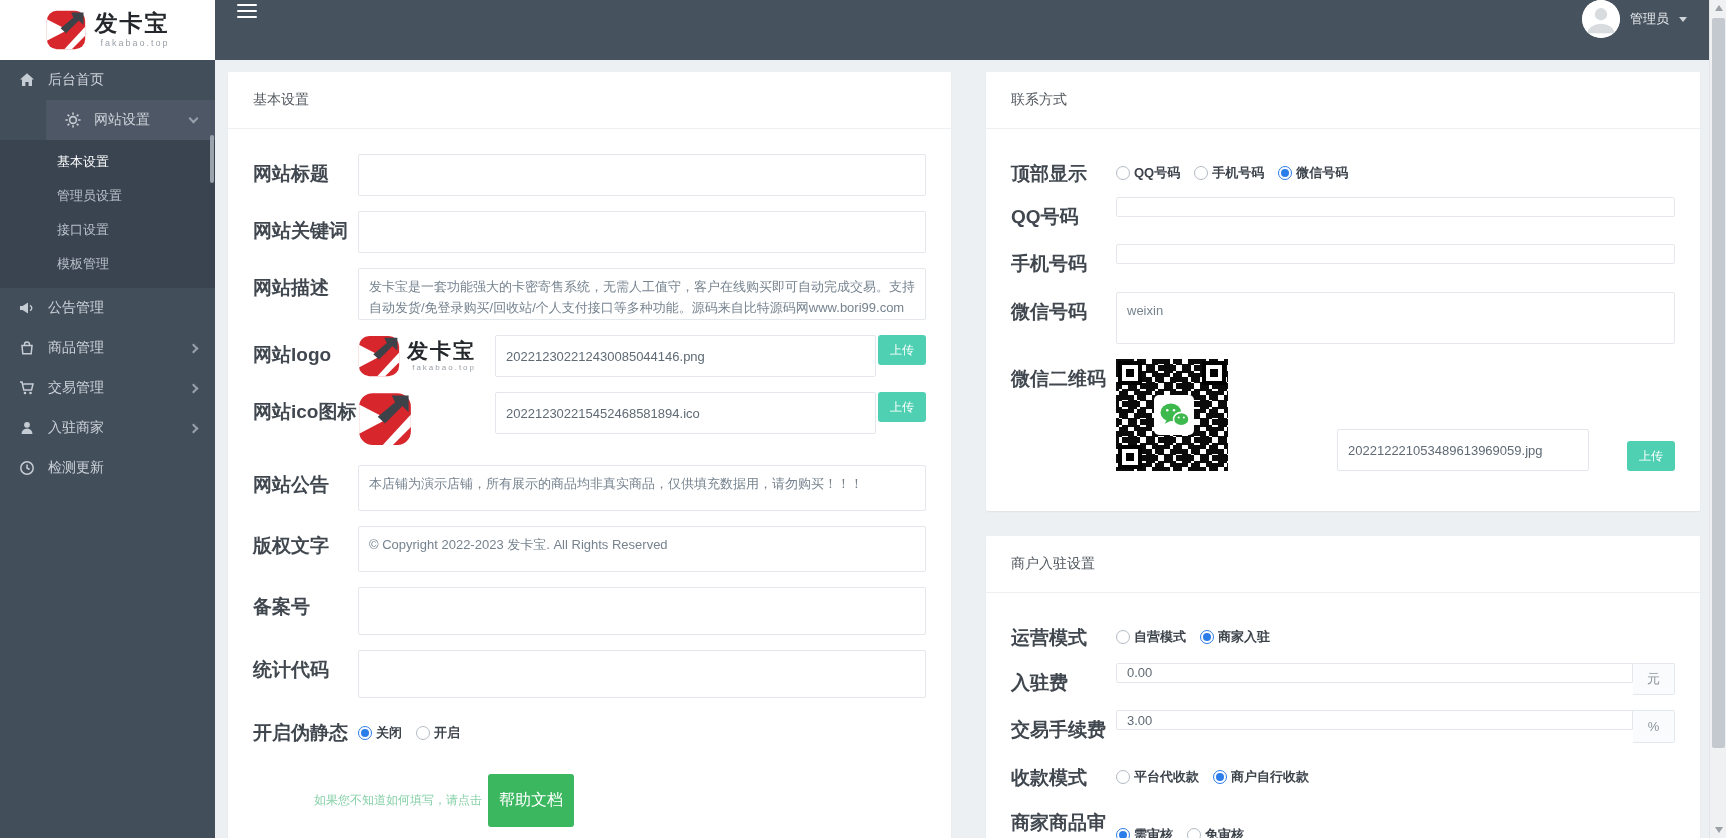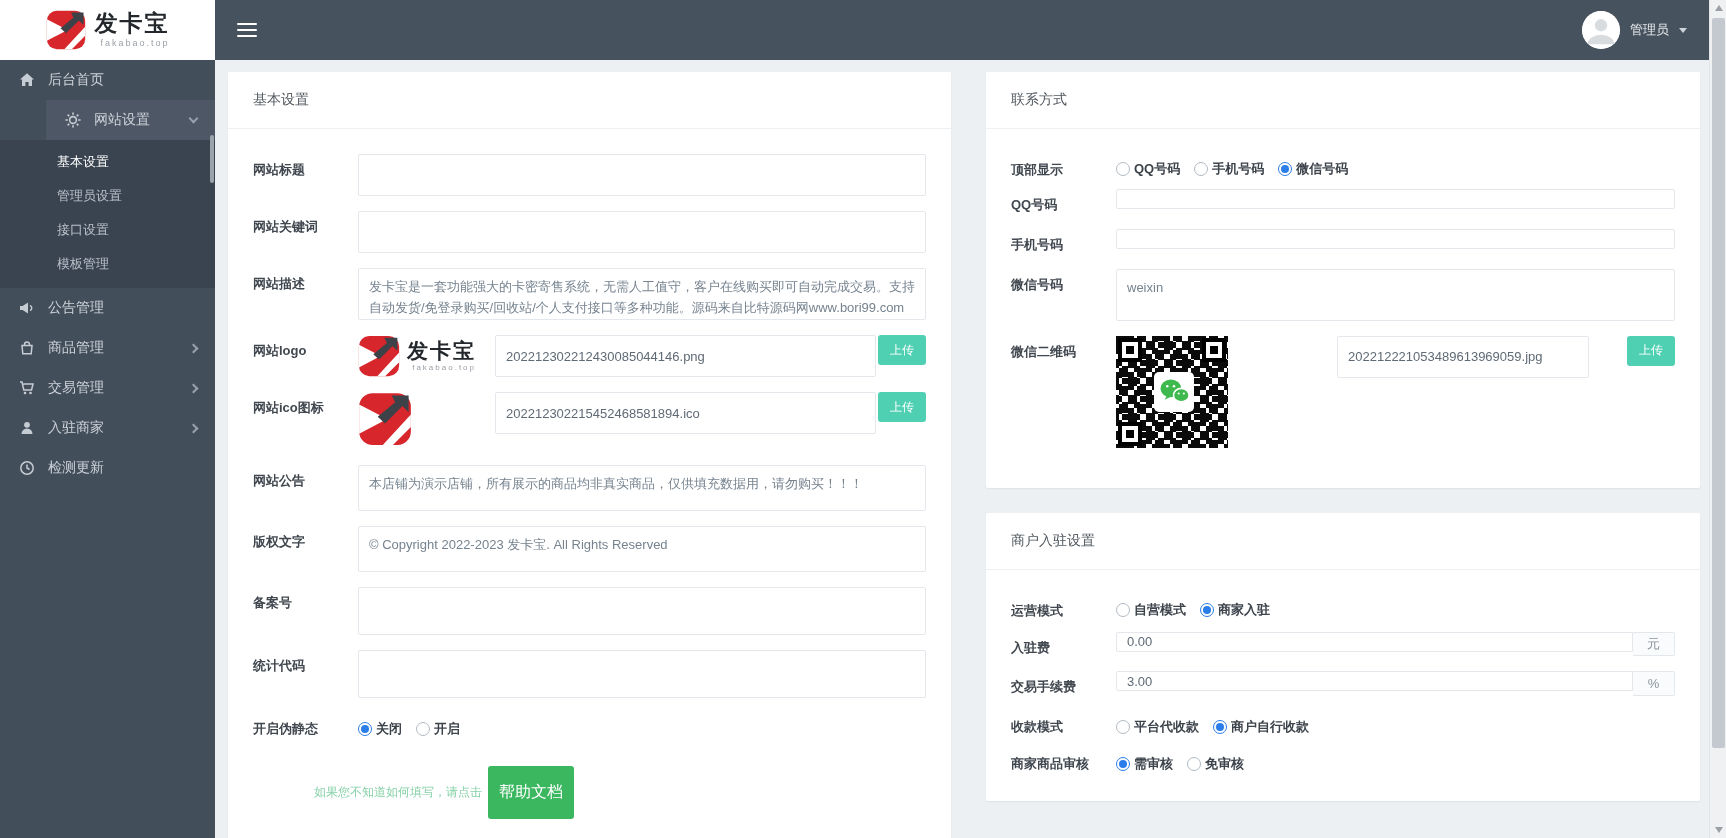--- a/index.html
+++ b/index.html
@@ -6,21 +6,21 @@
   html,body { width:1726px; height:838px; overflow:hidden;
     font-family:"Liberation Sans","DejaVu Sans",sans-serif; background:#edf0f3; position:relative; }
 
   
   .logo-block { position:absolute; left:0; top:0; width:215px; height:60px; background:#fff;
     display:flex; align-items:center; justify-content:center; gap:9px; z-index:5; }
   .brand-text { display:flex; flex-direction:column; line-height:1; }
   .brand-name { font-size:23px; font-weight:bold; color:#24282d; letter-spacing:2px; }
   .brand-domain { font-size:9px; color:#9aa1a8; letter-spacing:2px; margin-top:4px; text-align:right; }
   .topbar { position:absolute; left:215px; top:0; right:17px; height:60px; background:#47525f;
-    display:flex; align-items:center; padding:0 22px; }
+    display:flex; align-items:flex-start; padding:0 22px; }
   .hamburger { width:20px; cursor:pointer; }
   .hamburger span { display:block; height:2px; background:#fff; margin:4px 0; border-radius:1px; }
   .topbar-right { margin-left:auto; display:flex; align-items:center; gap:10px; cursor:pointer; }
   .avatar { width:38px; height:38px; border-radius:50%; overflow:hidden; background:#fff; }
   .user-label { color:#e8ebee; font-size:13px; }
   .caret-down { width:0; height:0; border-left:4px solid transparent; border-right:4px solid transparent;
     border-top:5px solid #cfd5da; display:inline-block; }
 
   
   .sidebar { position:absolute; left:0; top:60px; width:215px; bottom:0; background:#434e5b; }
@@ -40,21 +40,21 @@
   
   .main { position:absolute; left:215px; top:60px; right:17px; bottom:0; overflow:hidden;
     padding:12px 9px 0 13px; display:flex; gap:35px; }
   .col-left { width:723px; flex:none; }
   .col-right { flex:1; }
   .card { background:#fff; border-radius:2px; box-shadow:0 1px 2px rgba(0,0,0,.06); }
   .card-hd { padding:19px 25px; font-size:14px; color:#51575e; border-bottom:1px solid #eef1f3; }
   .card-bd { padding:25px 25px 28px; }
 
   .frow { display:flex; margin-bottom:15px; }
-  .flabel { width:105px; flex:none; font-size:13px; font-weight:bold; color:#40474f; padding-top:8px; line-height:1.3; }
+  .flabel { width:105px; flex:none; font-size:19px; font-weight:bold; color:#40474f; padding-top:8px; line-height:1.3; }
   .fctrl { flex:1; min-width:0; }
   .inp { width:100%; height:42px; border:1px solid #e4e8ec; border-radius:2px; padding:4px 10px;
     font-size:13px; color:#5f6a75; outline:none; background:#fff; font-family:inherit; }
   .inp.tall { height:20px; }
   textarea.ta { width:100%; border:1px solid #e4e8ec; border-radius:2px; padding:7px 10px;
     font-size:13px; color:#76838f; outline:none; resize:none; line-height:1.65; font-family:inherit; display:block; }
   .ta.h52 { height:52px; } .ta.h46 { height:46px; } .ta.h48 { height:48px; }
   .media-row { display:flex; align-items:flex-start; }
   .media-col { width:137px; flex:none; }
   .up-inp { flex:1; min-width:0; }
@@ -87,21 +87,21 @@
 
   
   .qr { width:112px; height:112px; position:relative; flex:none; background:
       conic-gradient(from 90deg,#0b0b0b 25%,transparent 0 50%,#0b0b0b 0 75%,transparent 0) 0 0/12px 12px,
       conic-gradient(#0b0b0b 25%,#fff 0 50%,#0b0b0b 0 75%,#fff 0) 3px 5px/18px 18px; }
   .qf { position:absolute; width:24px; height:24px; border:4px solid #000; background:#fff; }
   .qf::after { content:''; position:absolute; inset:4px; background:#000; }
   .qf.tl { left:2px; top:2px; } .qf.tr { right:2px; top:2px; } .qf.bl { left:2px; bottom:2px; }
   .qc { position:absolute; left:38px; top:36px; width:40px; height:40px; background:#fff; border-radius:5px;
     display:flex; align-items:center; justify-content:center; }
-  .qr-row { display:flex; align-items:flex-start;gap:36px; }
+  .qr-row { display:flex; align-items:flex-end;gap:36px; }
   .qr-gap { width:37px; flex:none; }
 
   
   .pagescroll { position:absolute; right:0; top:0; width:17px; height:838px; background:#f0f1f3;
     border-left:1px solid #e2e4e7; }
   .ps-arrow { position:absolute; left:0; width:17px; height:16px; display:flex; align-items:center; justify-content:center; }
   .ps-arrow.up { top:0; } .ps-arrow.down { bottom:0; }
   .tri-up { width:0; height:0; border-left:4px solid transparent; border-right:4px solid transparent; border-bottom:6px solid #9aa0a6; }
   .tri-dn { width:0; height:0; border-left:4px solid transparent; border-right:4px solid transparent; border-top:6px solid #9aa0a6; }
   .ps-thumb { position:absolute; left:2px; width:13px; top:18px; height:730px; background:#c3c9cf; border-radius:2px; }

